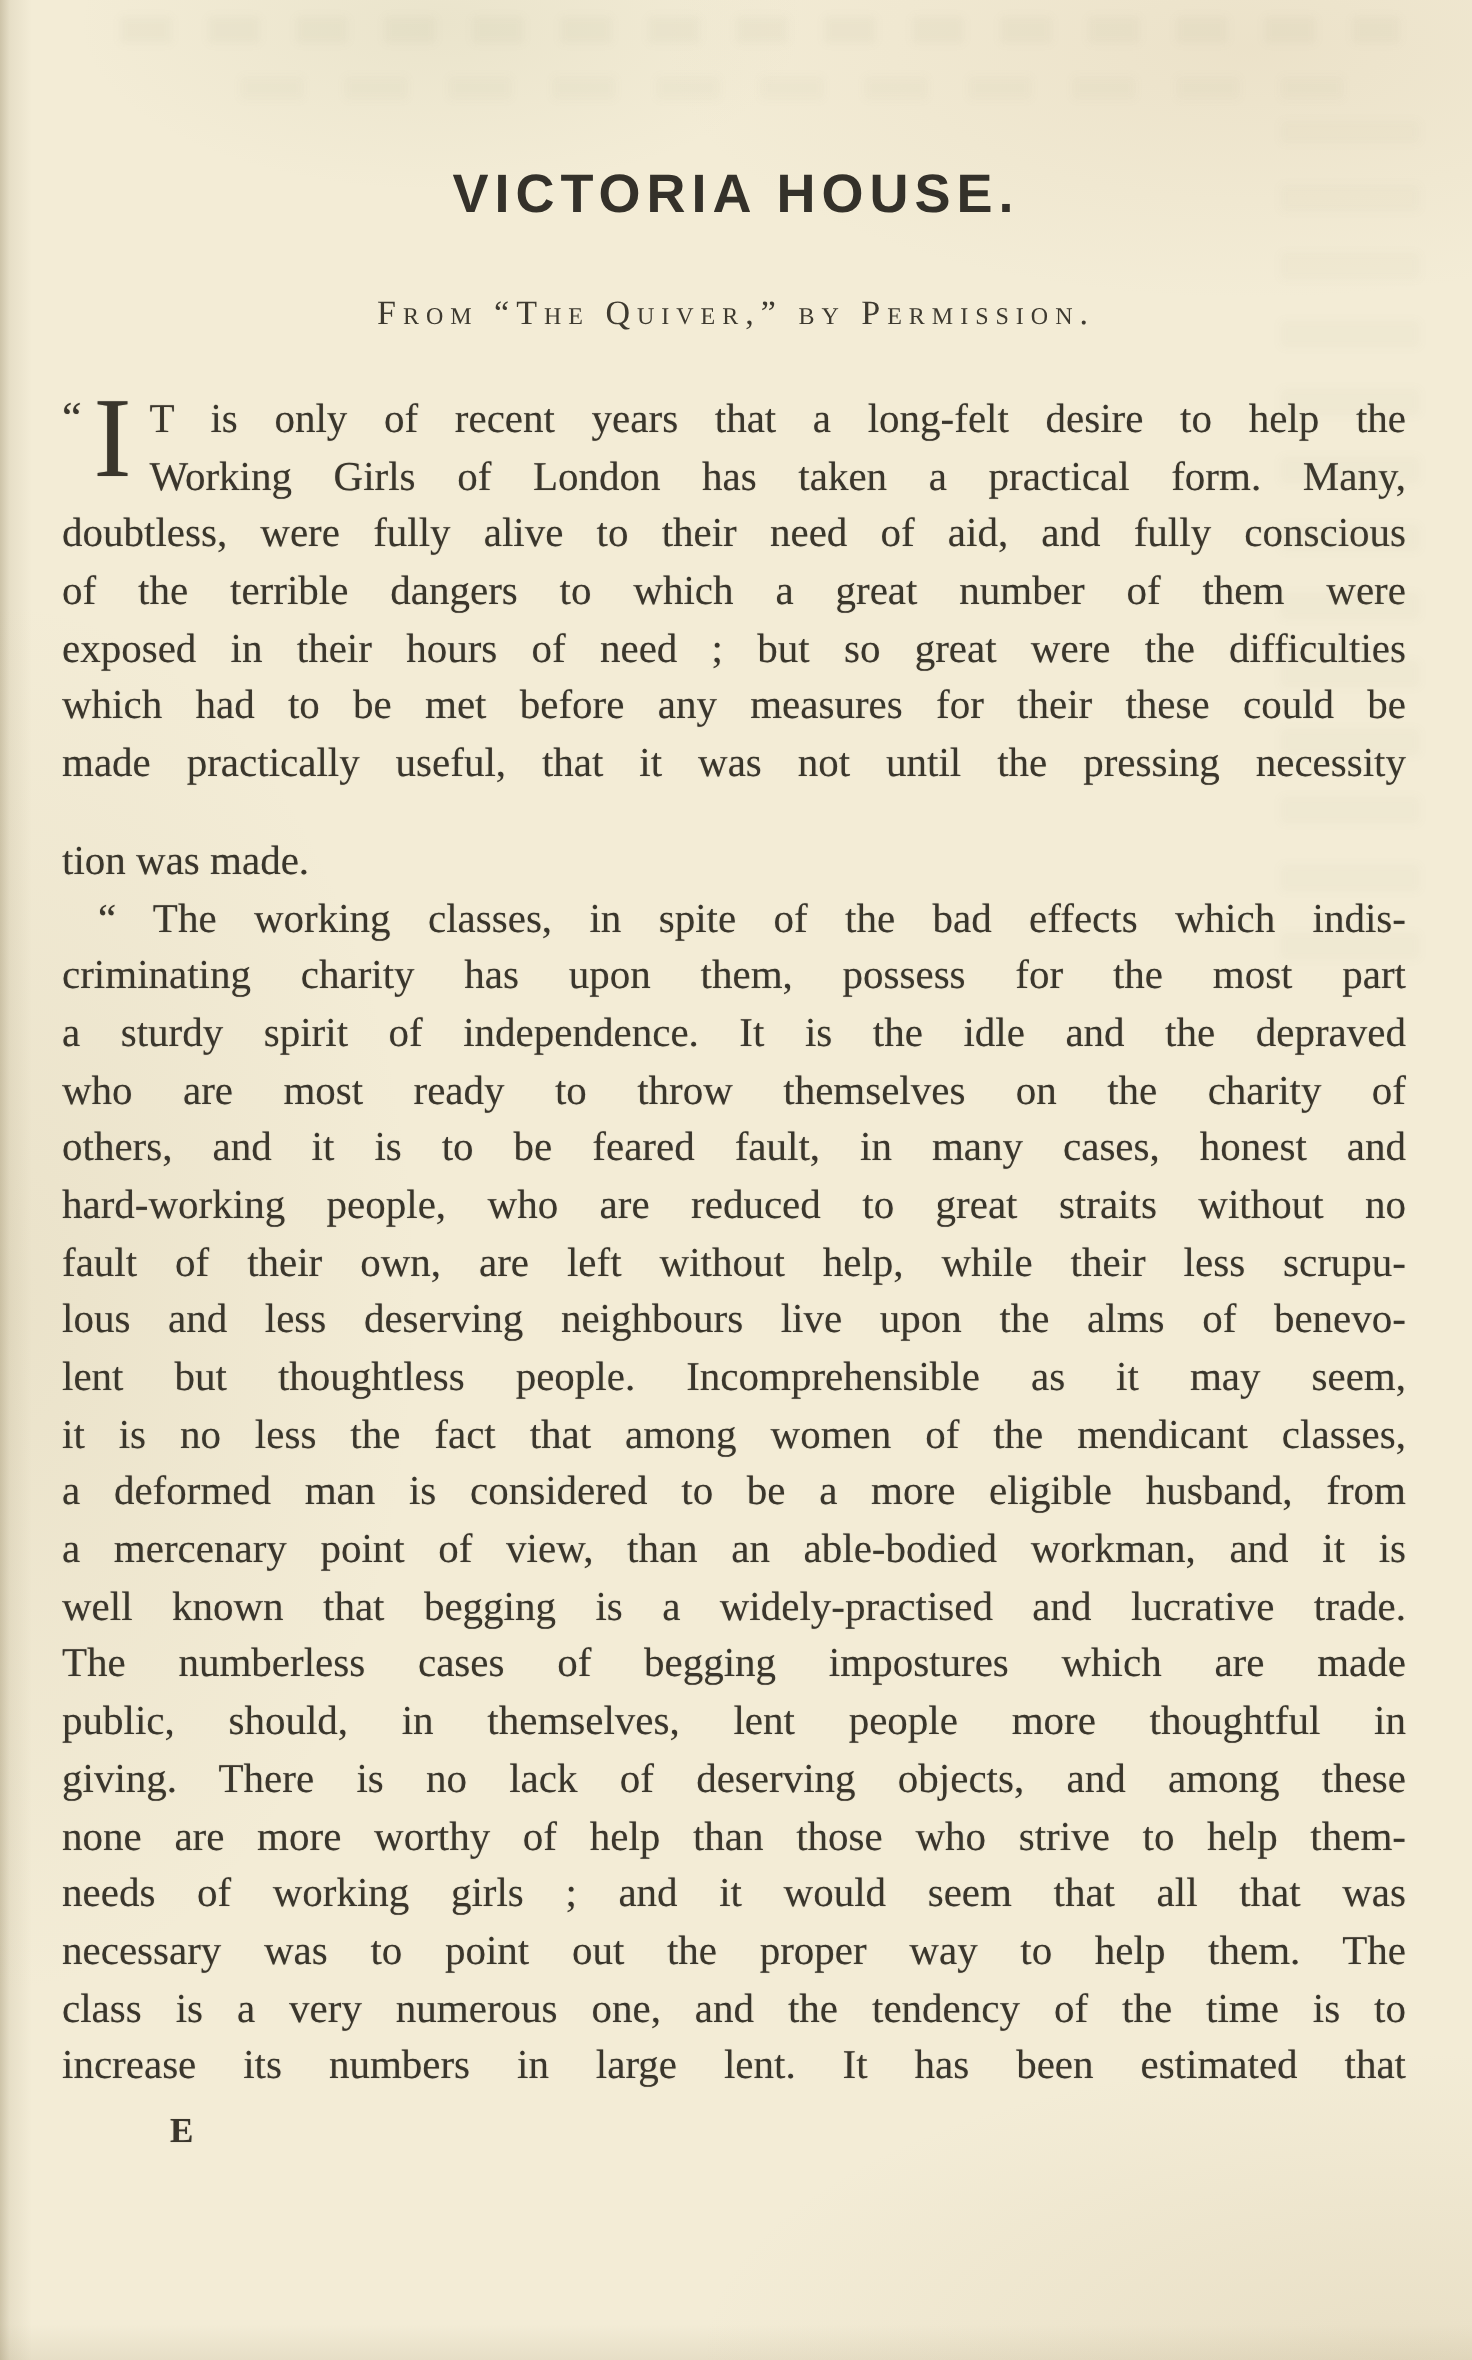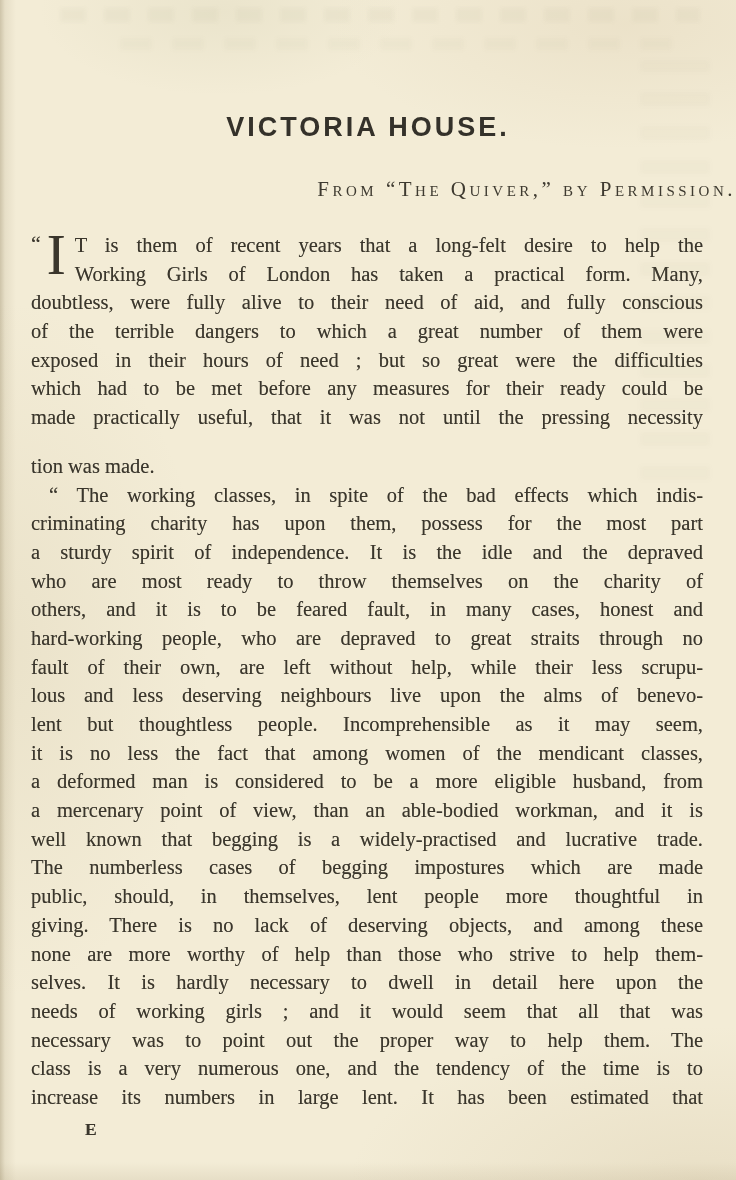--- a/index.html
+++ b/index.html
@@ -23,31 +23,31 @@
   
   .ghost{position:absolute;pointer-events:none;filter:blur(2px);opacity:.55;}
   .g1{left:60px;top:8px;width:640px;height:14px;
       background:repeating-linear-gradient(90deg, rgba(140,140,105,0.10) 0 26px, transparent 26px 44px);}
   .g2{left:120px;top:38px;width:560px;height:12px;
       background:repeating-linear-gradient(90deg, rgba(140,140,105,0.08) 0 32px, transparent 32px 52px);}
   .g3{left:640px;top:60px;width:70px;height:420px;
       background:repeating-linear-gradient(0deg, rgba(140,140,105,0.07) 0 14px, transparent 14px 34px);}
 
   .title{
-    margin:0;padding-top:112px;
+    margin:0;padding-top:82px;
     text-align:center;
     font-family:"Liberation Sans", sans-serif;
     font-weight:bold;font-size:27px;letter-spacing:3px;
     color:#34312a;
   }
   .subtitle{
     margin-top:34px;
-    text-align:right;
+    text-align:center;
     font-variant:small-caps;
-    font-size:21px;letter-spacing:3.5px;
+    font-size:17px;letter-spacing:3.5px;
     color:#3e3a30;
   }
   .body-text{
     margin-top:29px;
     padding-left:31px;
     width:672px;
     font-size:20.5px;
     line-height:28.7px;
     text-shadow:0 0 0.5px rgba(58,54,44,0.45);
   }
@@ -86,52 +86,51 @@
 
   <div class="body-text">
 
     <div class="para para1">
       <span class="dropcap">
         <span class="oq">“</span>
         <span class="cap">I</span>
       </span>
       <div>
 
-      <div class="line first">T is them of recent years that a long-felt desire to help the</div>
+      <div class="line first">T is only of recent years that a long-felt desire to help the</div>
           <div class="line">Working Girls of London has taken a practical form.  Many,</div>
           <div class="line">doubtless, were fully alive to their need of aid, and fully conscious</div>
           <div class="line">of the terrible dangers to which a great number of them were</div>
           <div class="line">exposed in their hours of need ; but so great were the difficulties</div>
-          <div class="line">which had to be met before any measures for their ready could be</div>
+          <div class="line">which had to be met before any measures for their these could be</div>
           <div class="line">made practically useful, that it was not until the pressing necessity</div>
           <div class="line last">tion was made.</div>
         </div>
     </div>
 
     <div class="para para2">
       <div>
 
       <div class="line first">“ The working classes, in spite of the bad effects which indis-</div>
           <div class="line">criminating charity has upon them, possess for the most part</div>
           <div class="line">a sturdy spirit of independence.  It is the idle and the depraved</div>
           <div class="line">who are most ready to throw themselves on the charity of</div>
           <div class="line">others, and it is to be feared fault, in many cases, honest and</div>
-          <div class="line">hard-working people, who are depraved to great straits through no</div>
+          <div class="line">hard-working people, who are reduced to great straits without no</div>
           <div class="line">fault of their own, are left without help, while their less scrupu-</div>
           <div class="line">lous and less deserving neighbours live upon the alms of benevo-</div>
           <div class="line">lent but thoughtless people.  Incomprehensible as it may seem,</div>
           <div class="line">it is no less the fact that among women of the mendicant classes,</div>
           <div class="line">a deformed man is considered to be a more eligible husband, from</div>
           <div class="line">a mercenary point of view, than an able-bodied workman, and it is</div>
           <div class="line">well known that begging is a widely-practised and lucrative trade.</div>
           <div class="line">The numberless cases of begging impostures which are made</div>
           <div class="line">public, should, in themselves, lent people more thoughtful in</div>
           <div class="line">giving.  There is no lack of deserving objects, and among these</div>
           <div class="line">none are more worthy of help than those who strive to help them-</div>
-          <div class="line">selves.  It is hardly necessary to dwell in detail here upon the</div>
           <div class="line">needs of working girls ; and it would seem that all that was</div>
           <div class="line">necessary was to point out the proper way to help them.  The</div>
           <div class="line">class is a very numerous one, and the tendency of the time is to</div>
           <div class="line last">increase its numbers in large lent.  It has been estimated that</div>
         </div>
     </div>
 
     <div class="signature">E</div>
 
   </div>

